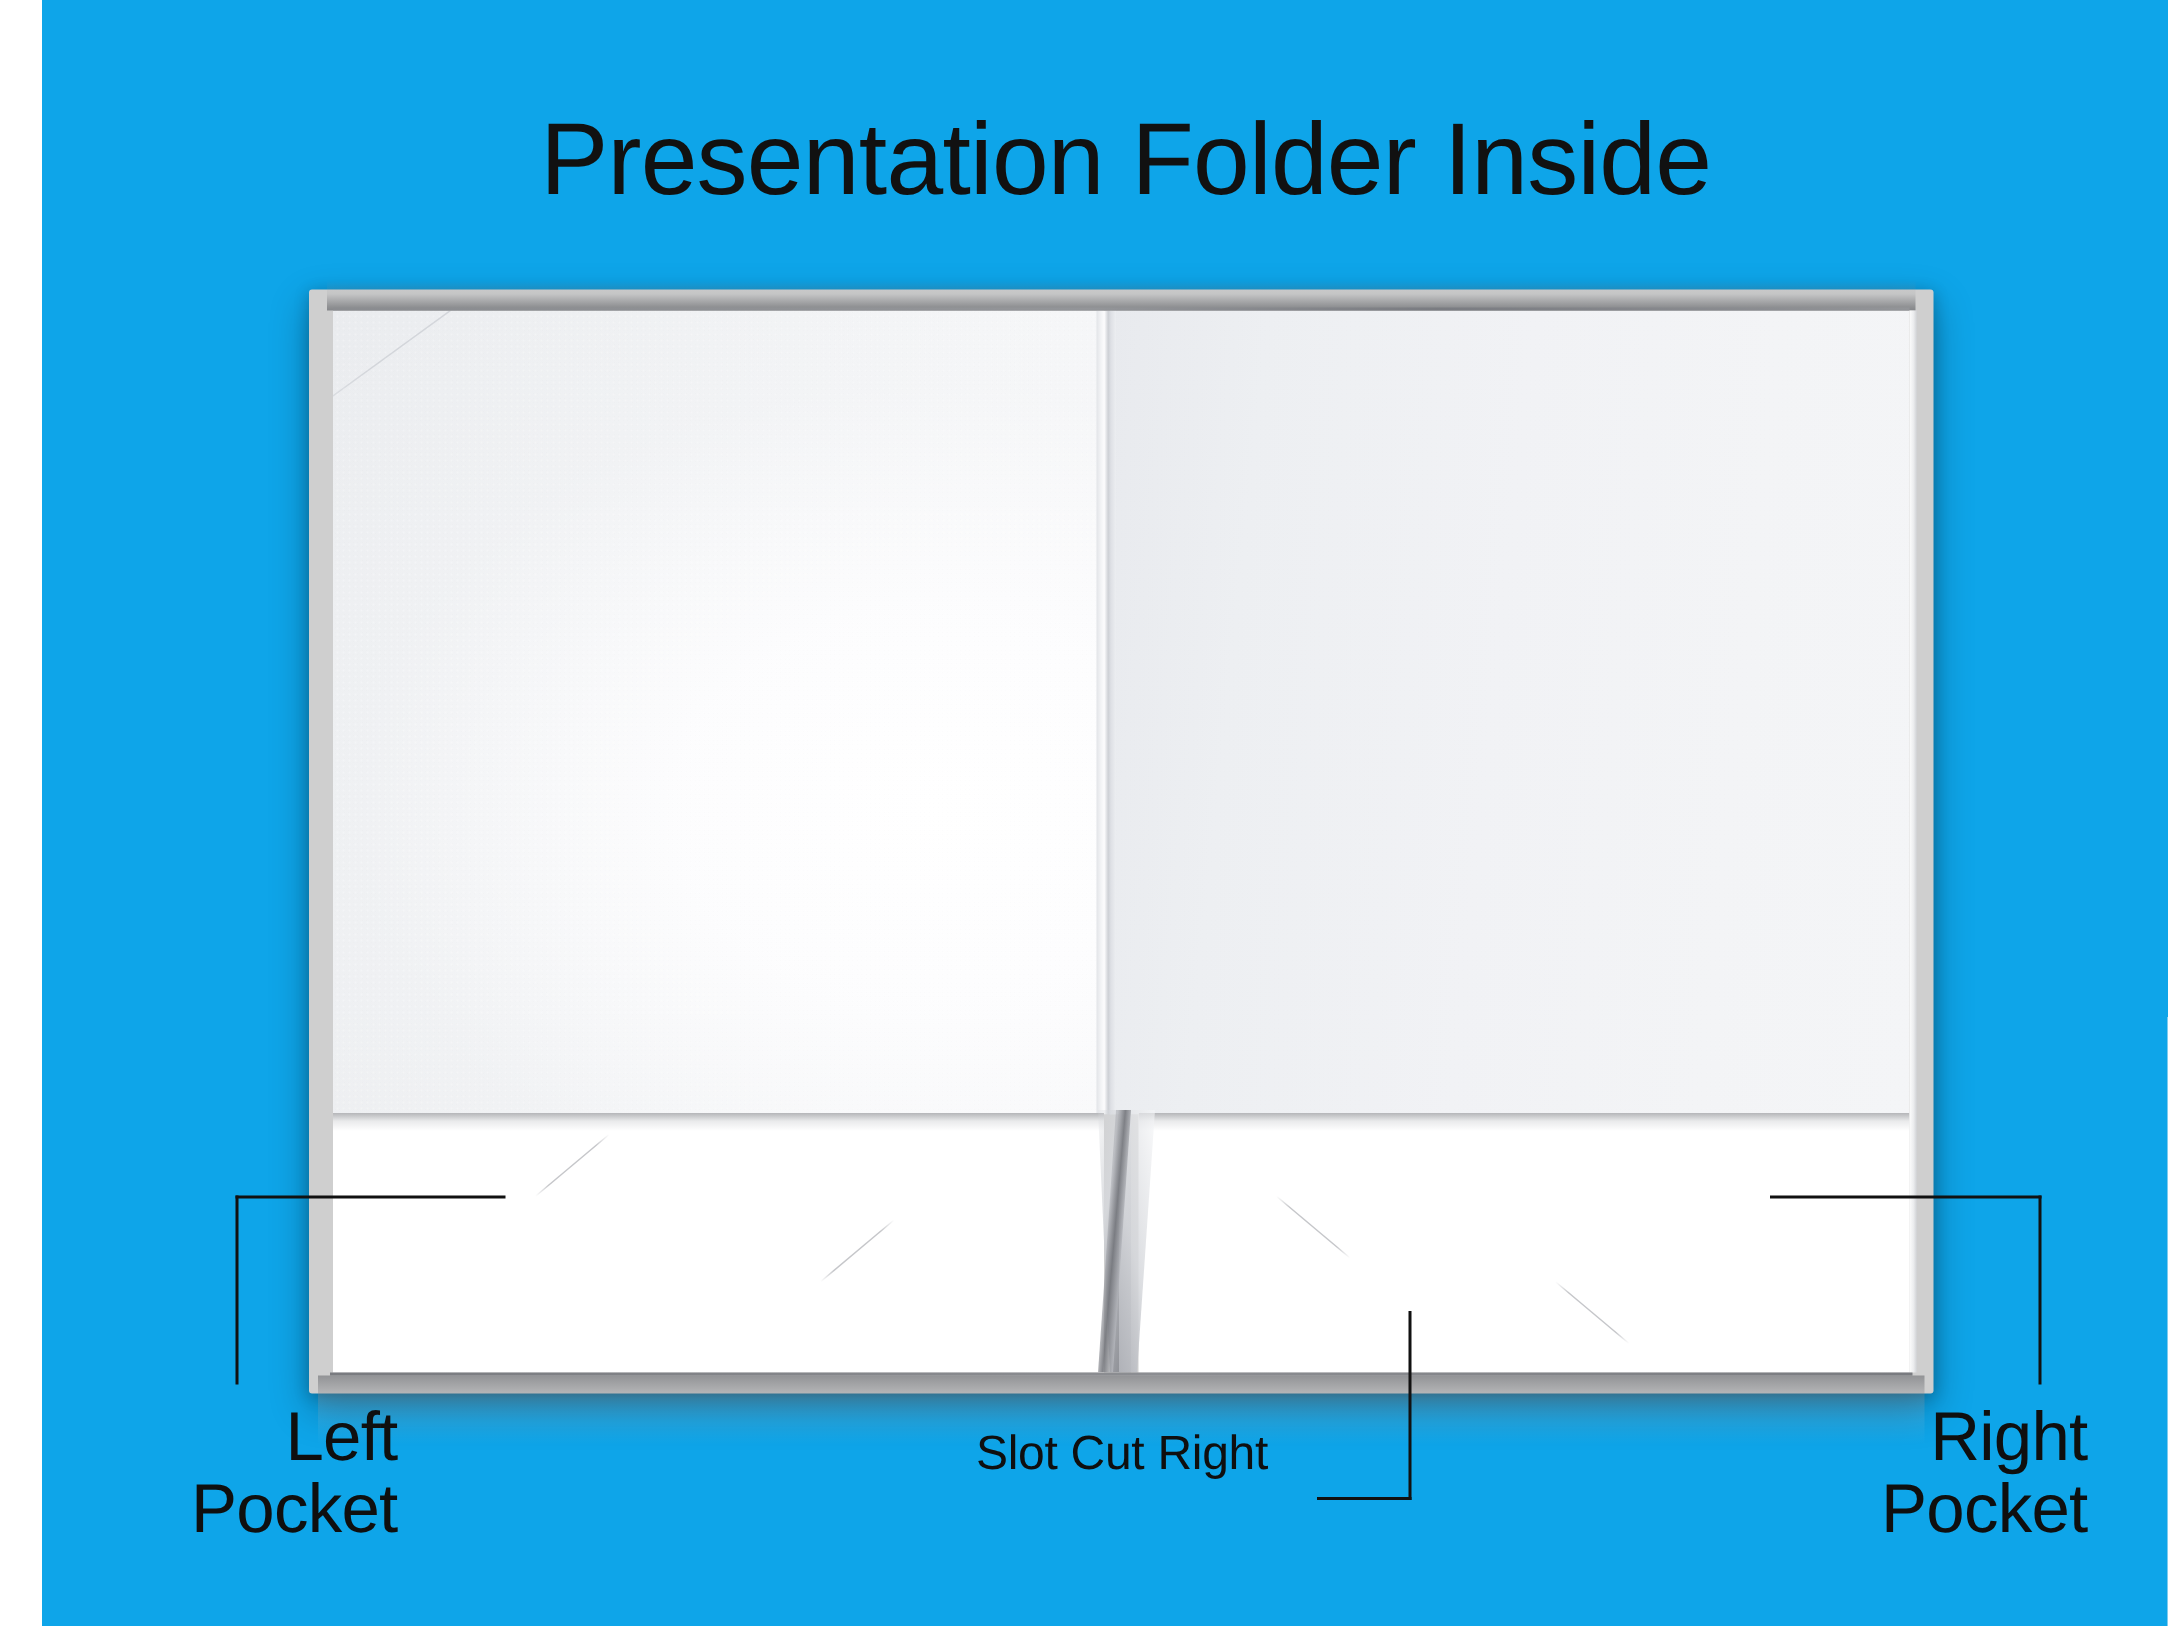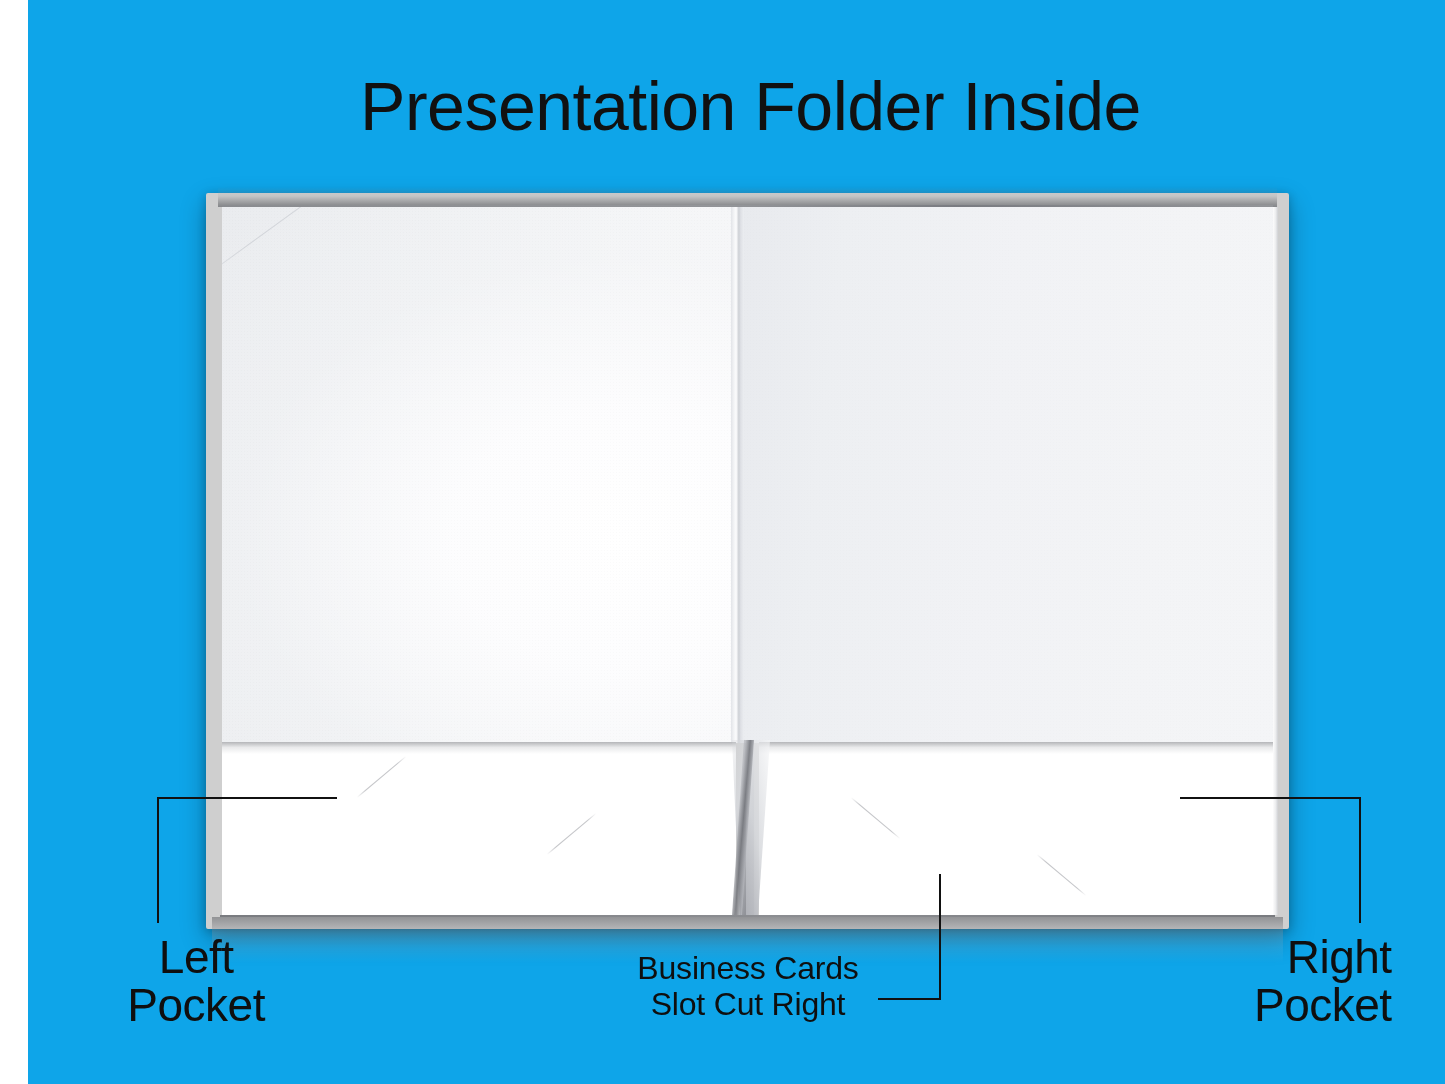--- a/index.html
+++ b/index.html
@@ -299,21 +299,21 @@
   
   .callout {
     position: absolute;
     font-size: 46px;
     font-weight: 400;
     line-height: 1.04;
     letter-spacing: -0.5px;
     color: #0f0f0f;
     white-space: nowrap;
   }
-  #label-left  { right: 1208px; top: 934px; text-align: center; }
+  #label-left  { right: 1208px; top: 934px; text-align: right; }
   #label-right { left: 1226px;  top: 934px; text-align: right; }
 
   #label-cards {
     position: absolute;
     left: 575px;
     top: 950px;
     width: 290px;
     text-align: center;
     font-size: 32px;
     line-height: 1.14;
@@ -390,17 +390,16 @@
     <div>Left</div>
     <div>Pocket</div>
   </div>
 
   <div class="callout" id="label-right">
     <div>Right</div>
     <div>Pocket</div>
   </div>
 
   <div id="label-cards">
-    <div>Business Cards</div>
     <div>Slot Cut Right</div>
   </div>
 
 </div>
 
 </body></html>

